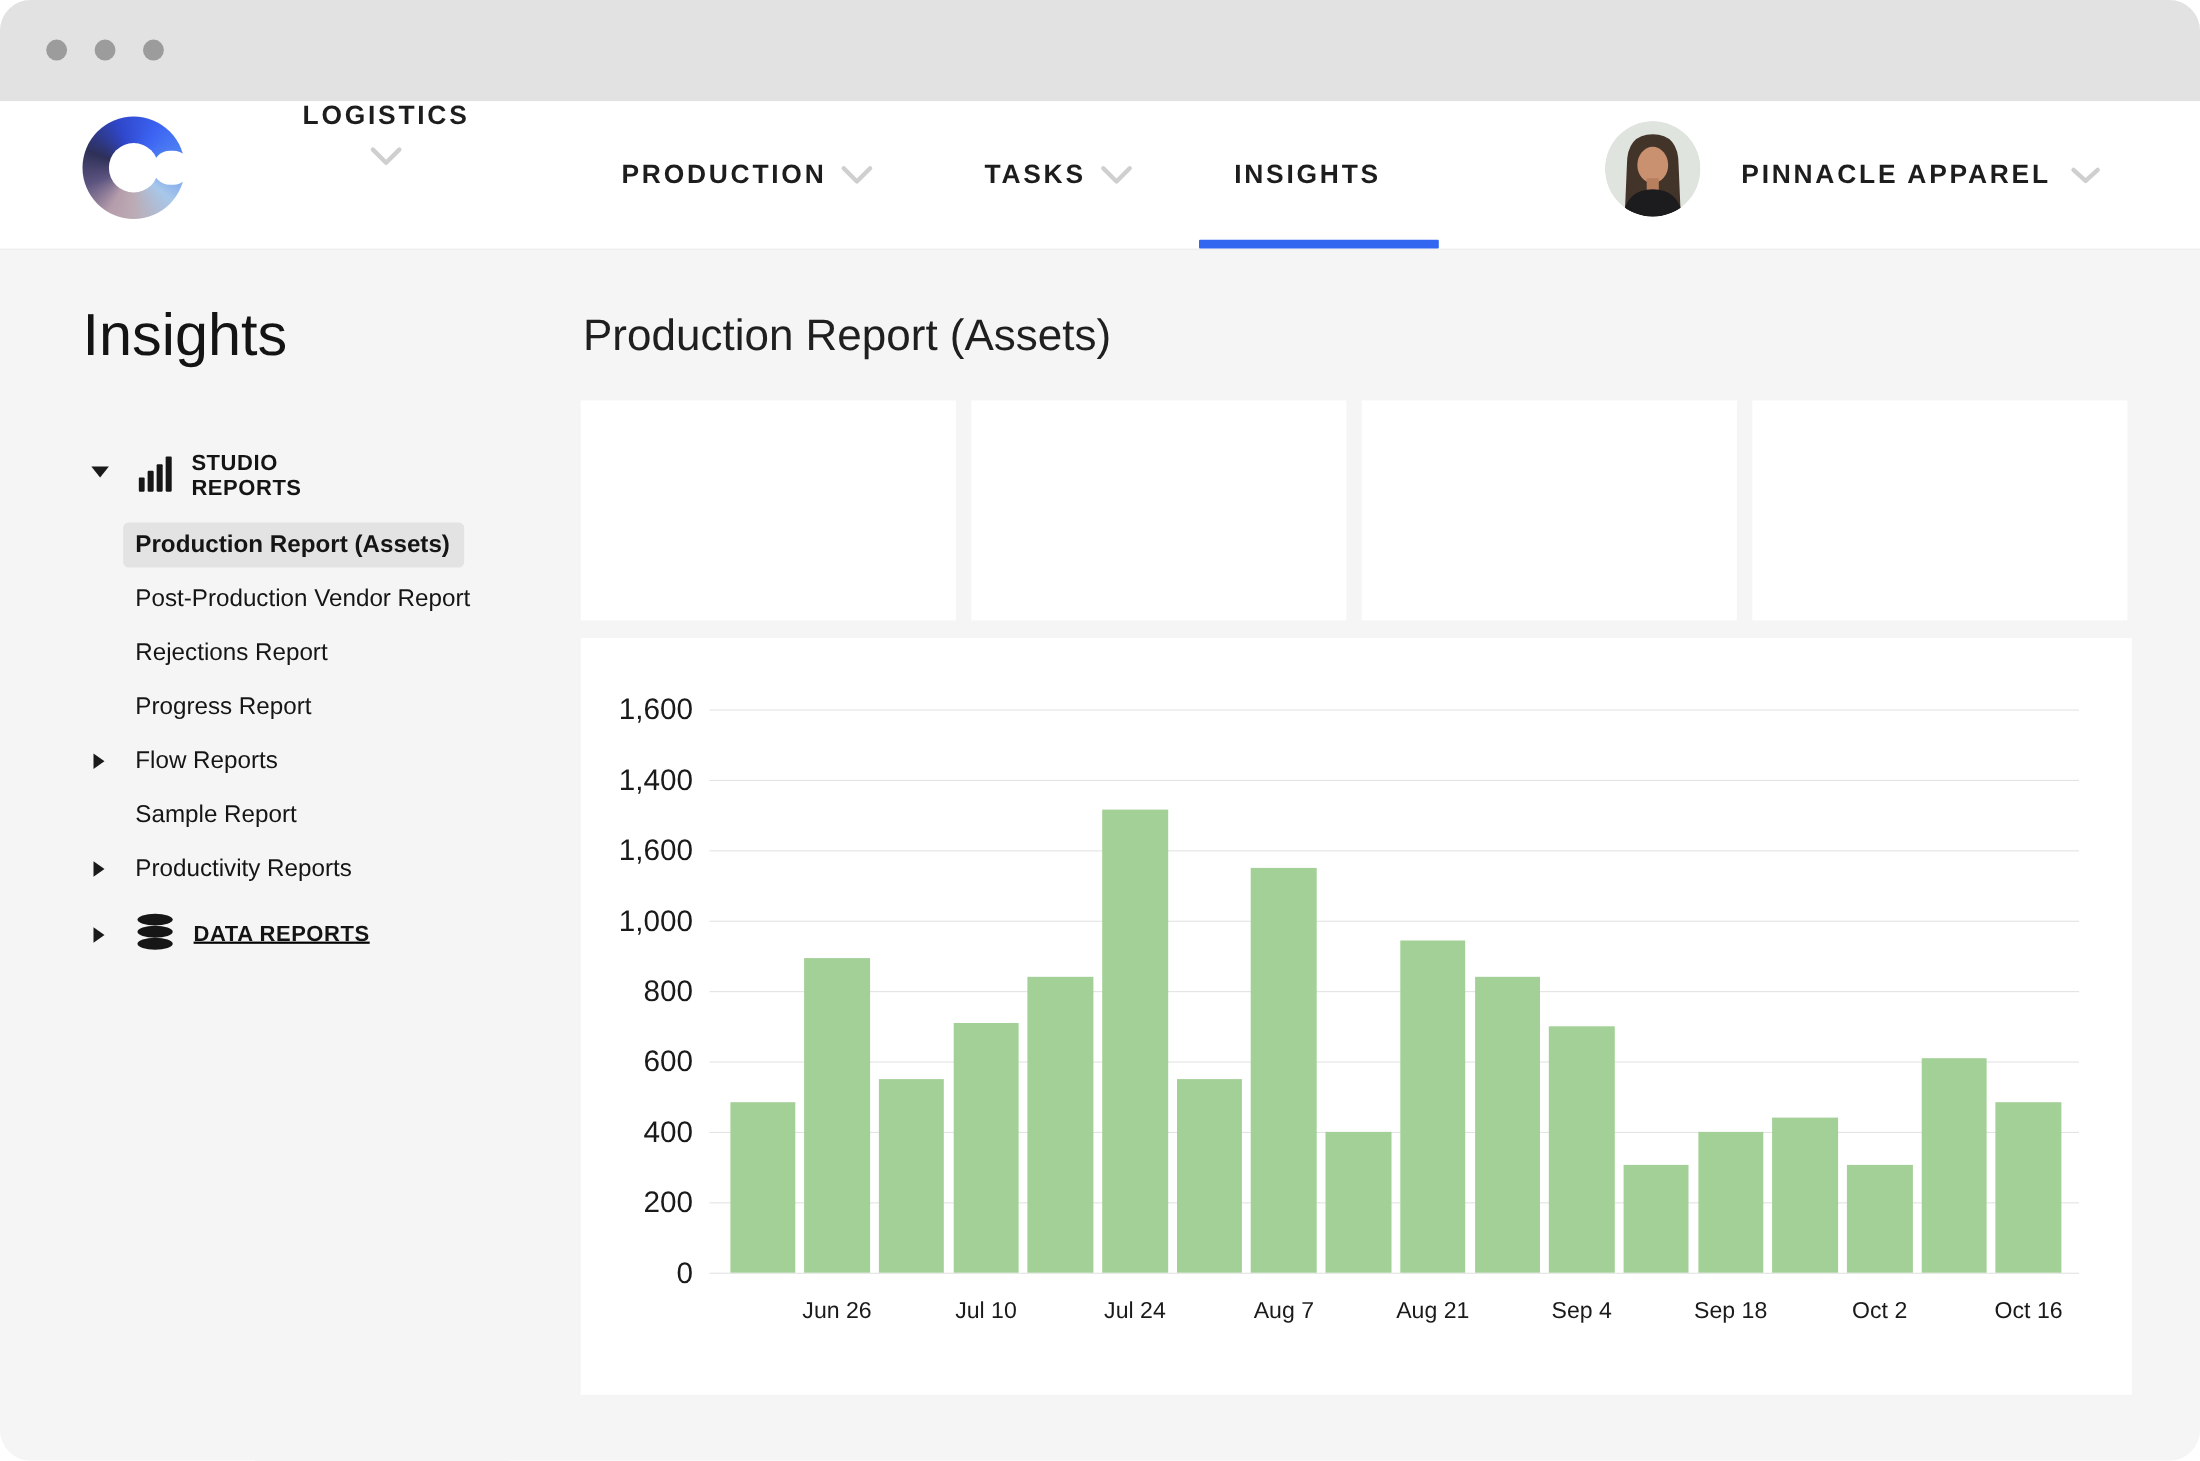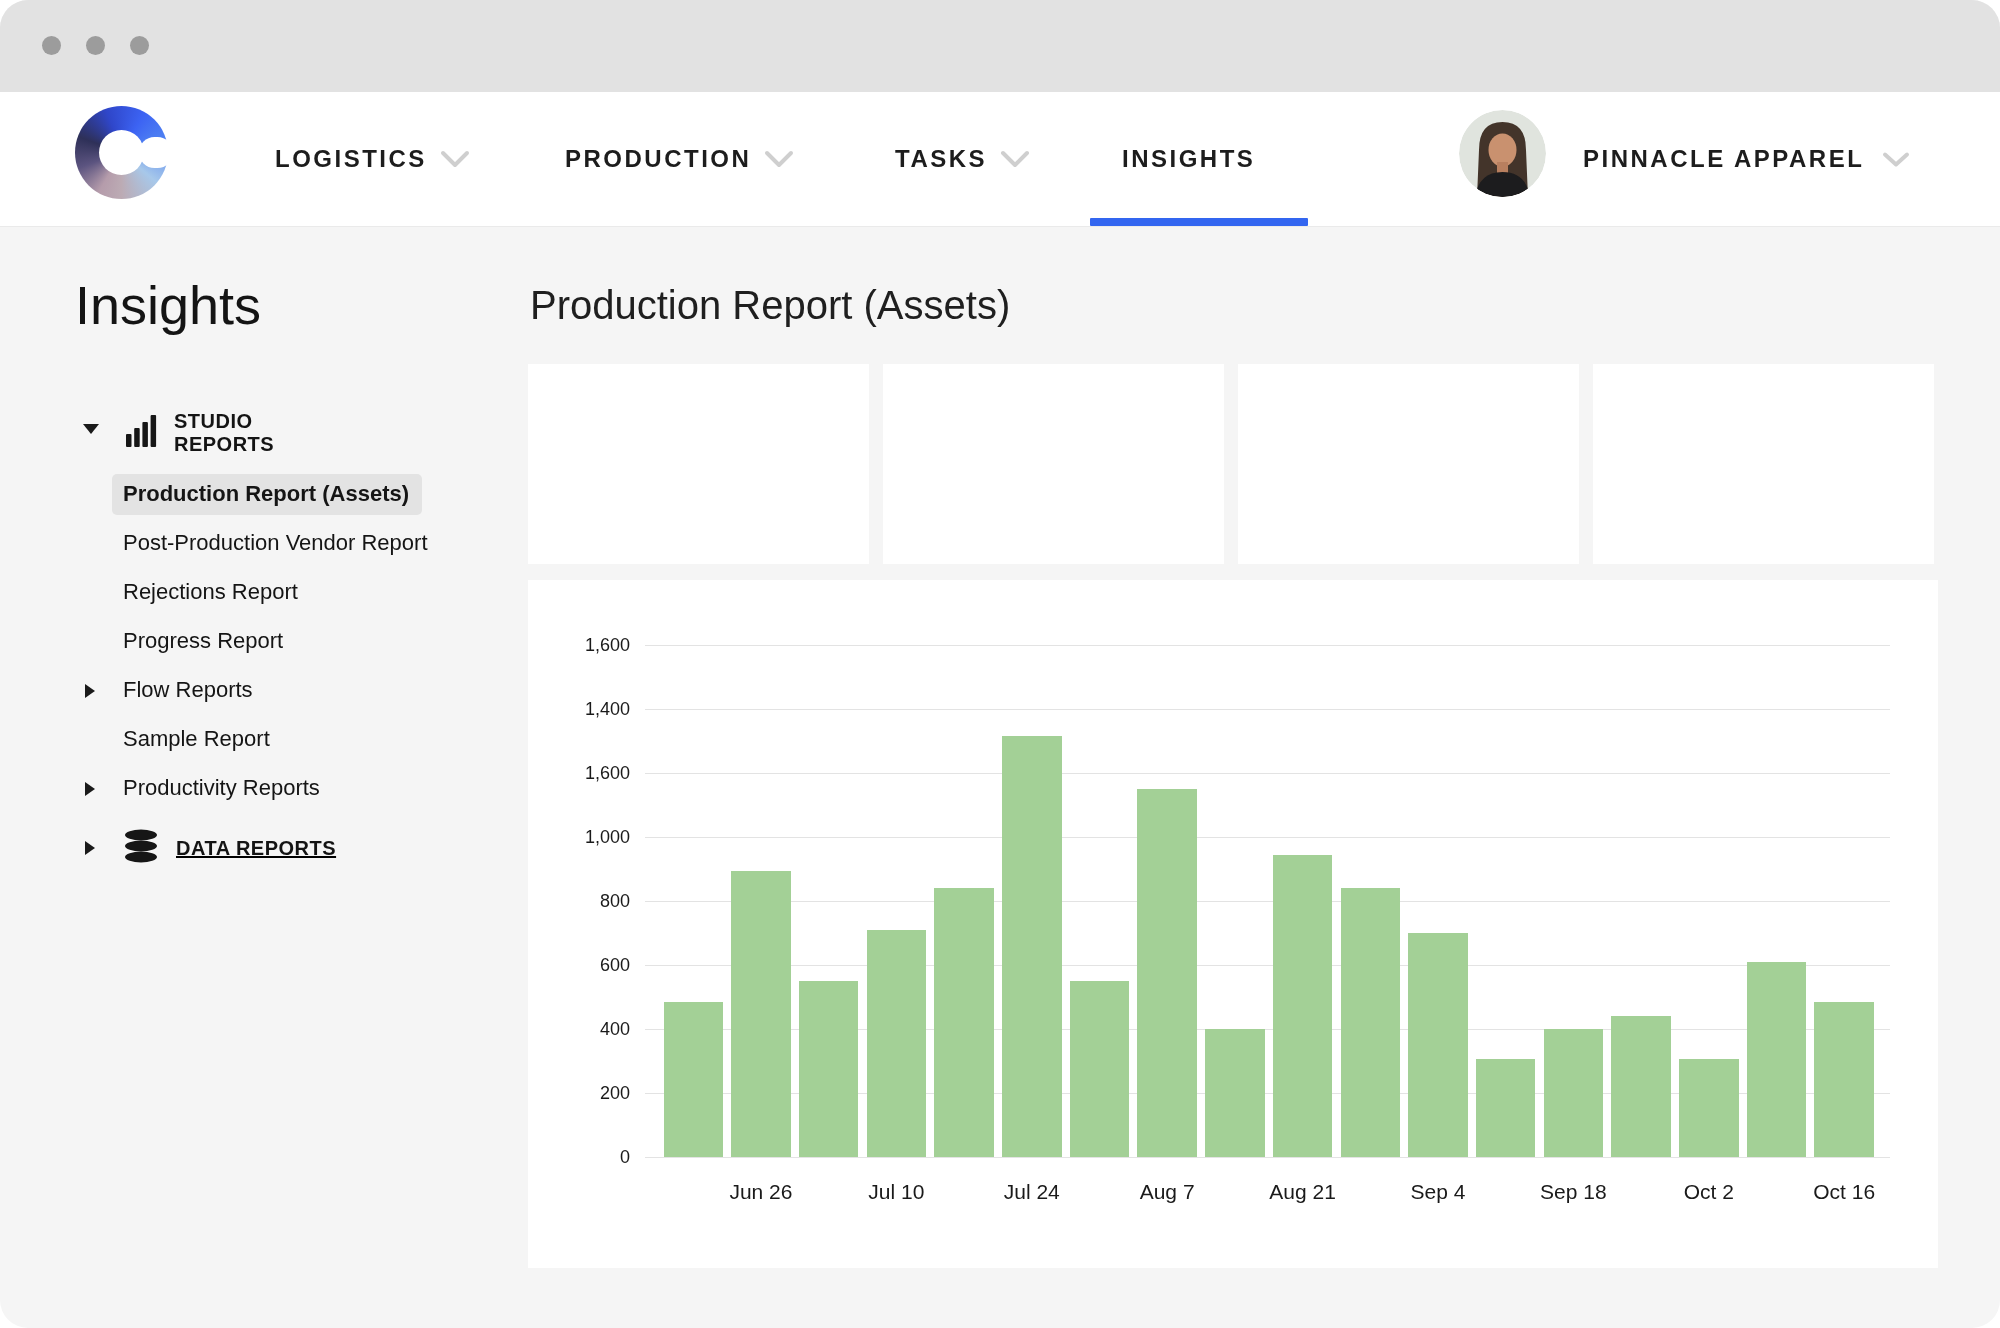--- a/index.html
+++ b/index.html
@@ -51,21 +51,21 @@
 
   .main{position:absolute;left:528px;top:0;width:1410px;}
   .report-title{position:absolute;left:2px;top:56px;font-size:40px;font-weight:400;color:#1f1f1f;}
   .cards{position:absolute;left:0;top:137px;display:flex;gap:14px;}
   .card{width:341px;height:200px;background:#ffffff;text-align:center;}
   .stat-value{margin-top:42px;font-size:56px;font-weight:700;color:#1a1a1a;letter-spacing:-0.5px;}
   .stat-label{margin-top:16px;font-size:23px;color:#222222;}
 
   .chart-card{position:absolute;left:0;top:353px;width:1410px;height:688px;background:#ffffff;}
   .gridline{position:absolute;left:117px;width:1245px;height:1px;background:#e3e3e3;}
-  .ylabel{position:absolute;left:0;width:102px;height:28px;line-height:28px;text-align:right;font-size:18px;color:#1a1a1a;}
+  .ylabel{position:absolute;left:0;width:102px;height:28px;line-height:28px;text-align:right;font-size:27px;color:#1a1a1a;}
   .bar{position:absolute;width:59.5px;}
   .xlabel{position:absolute;width:120px;height:28px;line-height:28px;text-align:center;font-size:21px;color:#1a1a1a;}
 </style>
 </head>
 <body>
 
 <div class="window">
 
   <div class="titlebar">
     <div class="dots">
@@ -75,21 +75,21 @@
     </div>
   </div>
 
   <div class="navbar">
     <div class="logo">
       <div class="ring"></div>
       <div class="hole"></div>
       <div class="notch"></div>
     </div>
     <div id="nav-items">
-        <div class="nav-item" style="left: 275px;">
+        <div class="nav-item" style="left: 275px; flex-direction: column;">
           <span>LOGISTICS</span>
           <svg class="chev" width="30" height="18" viewBox="0 0 30 18">
             <polyline points="3,3 15,15 27,3" stroke="#cfcfcf" stroke-width="4" fill="none" stroke-linecap="round" stroke-linejoin="round"></polyline>
           </svg>
         </div>
         <div class="nav-item" style="left: 565px;">
           <span>PRODUCTION</span>
           <svg class="chev" width="30" height="18" viewBox="0 0 30 18">
             <polyline points="3,3 15,15 27,3" stroke="#cfcfcf" stroke-width="4" fill="none" stroke-linecap="round" stroke-linejoin="round"></polyline>
           </svg>

